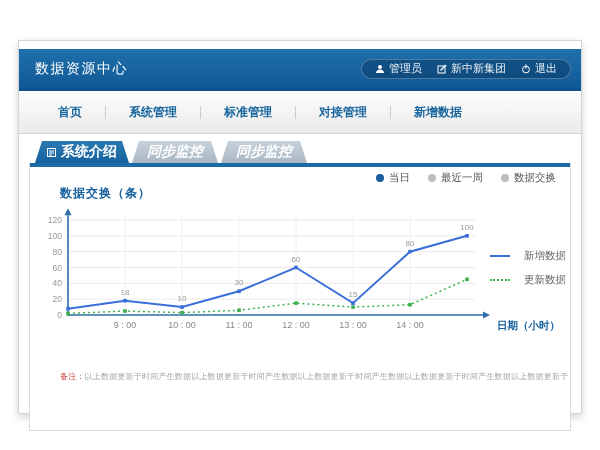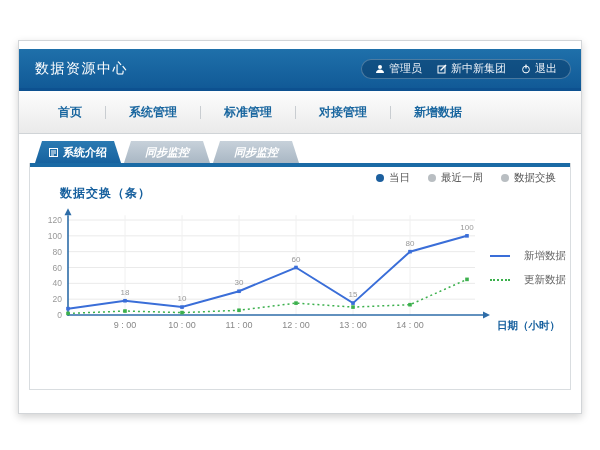--- a/index.html
+++ b/index.html
@@ -36,27 +36,27 @@
               border-bottom:1px solid #d0d4d7; display:flex; align-items:center;
               padding-left:16px; }
   .nav-item { color:#19669f; font-size:12px; font-weight:bold; padding:0 23px;
               line-height:13px; cursor:pointer; white-space:nowrap; }
   .nav-item + .nav-item { border-left:1px solid #c9cdd1; }
 
   
   .content { padding:7px 10px 0; }
   .tabs-row { display:flex; gap:3px; padding-left:6px; height:22px; }
   .tab { min-width:86px; padding:0 12px; display:flex; align-items:center;
-         justify-content:center; gap:5px; color:#fff; font-size:11px; font-weight:bold;
+         justify-content:center; gap:5px; color:#fff; font-size:14px; font-weight:bold;
          cursor:pointer; clip-path:polygon(7px 0, calc(100% - 7px) 0, 100% 100%, 0 100%); }
   .tab.active   { background:linear-gradient(#2a7ab2,#17629f); }
   .tab.inactive { background:linear-gradient(#c7d1da,#a9b7c4);font-style:italic; }
   .tab svg { display:block; }
 
-  .card { position:relative; height:227px; background:#fff;
+  .card { position:relative; height:268px; background:#fff;
           border:1px solid #d9dde0; border-top:none; }
   .card-topbar { height:4px; background:#1a6aa5; }
 
   .radio-group { position:absolute; top:8px; right:14px; display:flex; gap:18px; }
   .radio-option { display:flex; align-items:center; gap:5px; font-size:10.5px;
                   color:#555; cursor:pointer; }
   .radio-dot { width:8px; height:8px; border-radius:50%; background:#b9bec2; }
   .radio-option.selected .radio-dot { background:#1c5f9e; }
 
   .chart-title { position:absolute; left:30px; top:22px; font-size:12px;
@@ -225,15 +225,18 @@
         <div class="legend-item">
           <span class="legend-line" style="border-top-color: rgb(58, 110, 216);"></span>
           <span>新增数据</span>
         </div>
         <div class="legend-item">
           <span class="legend-line dotted" style="border-top-color: rgb(60, 176, 77);"></span>
           <span>更新数据</span>
         </div>
       </div>
 
+      <div class="footer-note">
+        <span class="note-label">备注：</span><span>以上数据更新于时间产生数据以上数据更新于时间产生数据以上数据更新于时间产生数据以上数据更新于时间产生数据以上数据更新于</span>
+      </div>
     </section>
   </main>
 </div>
 
 </body></html>

